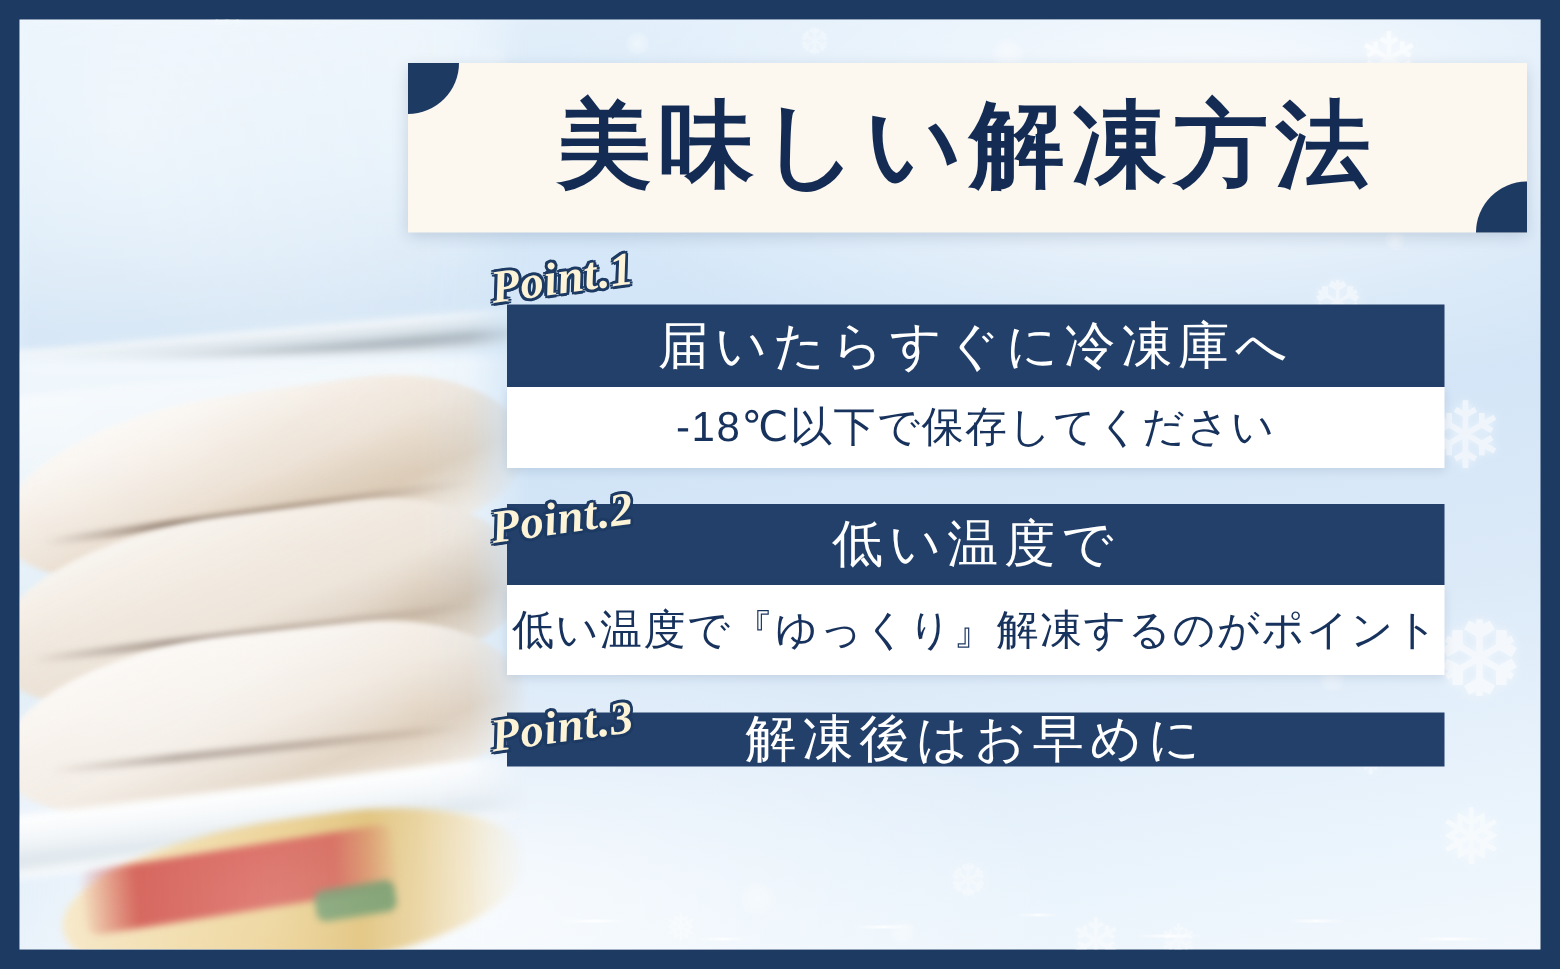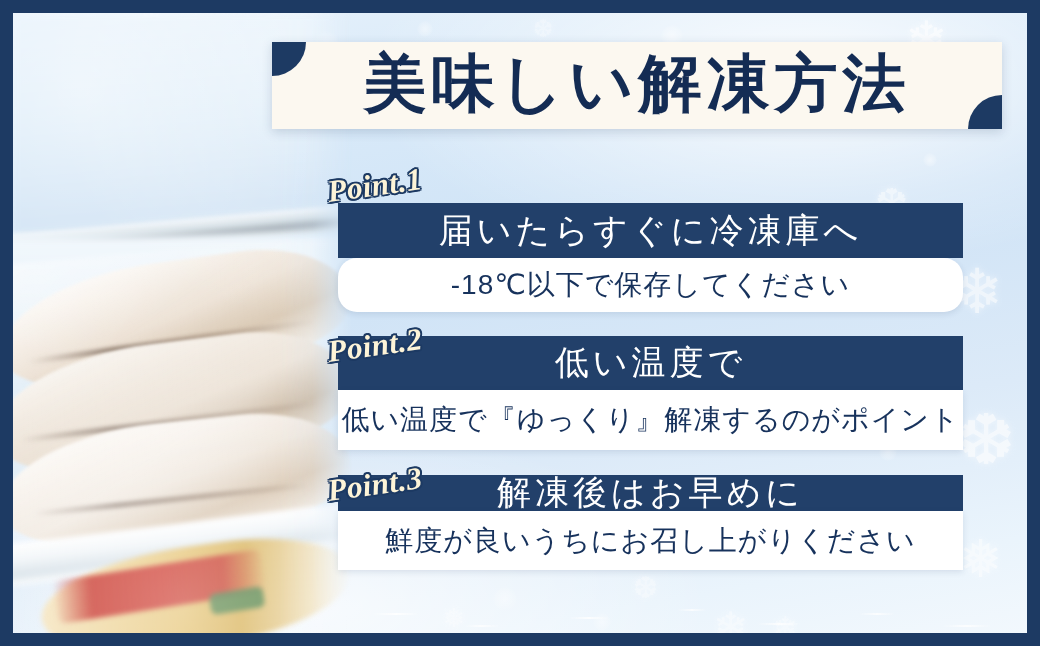--- a/index.html
+++ b/index.html
@@ -184,24 +184,25 @@
       radial-gradient(circle at 50% 96%, rgba(255,255,255,.35) 0%, rgba(255,255,255,0) 42%);
     pointer-events: none;
   }
 
   
   #title-banner {
     position: absolute;
     left: 272px;
     top: 42px;
     width: 730px;
-    height: 87px;
+    height: 113px;
     z-index: 6;
     background: #fcf8f0;
     box-shadow: 0 3px 10px rgba(30,55,95,.18);
+    padding-left: 16px;
   }
   #title-corner-tl {
     position: absolute;
     left: 0; top: 0;
     width: 34px; height: 34px;
     background: #1d3a63;
     border-bottom-right-radius: 34px;
   }
   #title-corner-br {
     position: absolute;
@@ -251,21 +252,21 @@
     letter-spacing: 1px;
     text-align: center;
     display: flex;
     align-items: center;
     justify-content: center;
     white-space: nowrap;
     box-shadow: 0 2px 6px rgba(30,55,95,.12);
   }
   #point-1 { top: 203px; }
   #point-1 .point-head { height: 55px; }
-  #point-1 .point-body { height: 54px; border-radius: 19px; }
+  #point-1 .point-body { height: 54px; }
   #point-2 { top: 336px; }
   #point-2 .point-head { height: 54px; }
   #point-2 .point-body { height: 60px; }
   #point-3 { top: 475px; }
   #point-3 .point-head { height: 36px; }
   #point-3 .point-body { height: 59px; }
 
   
   .point-badge {
     position: absolute;
@@ -371,17 +372,16 @@
   <div class="point-badge" id="badge-1">Point.1</div>
 
   <div class="point-block" id="point-2">
     <div class="point-head">低い温度で</div>
     <div class="point-body">低い温度で『ゆっくり』解凍するのがポイント</div>
   </div>
   <div class="point-badge" id="badge-2">Point.2</div>
 
   <div class="point-block" id="point-3">
     <div class="point-head">解凍後はお早めに</div>
-    <div class="point-body">鮮度が良いうちにお召し上がりください</div>
   </div>
   <div class="point-badge" id="badge-3">Point.3</div>
 
 </div>
 
 </body></html>

